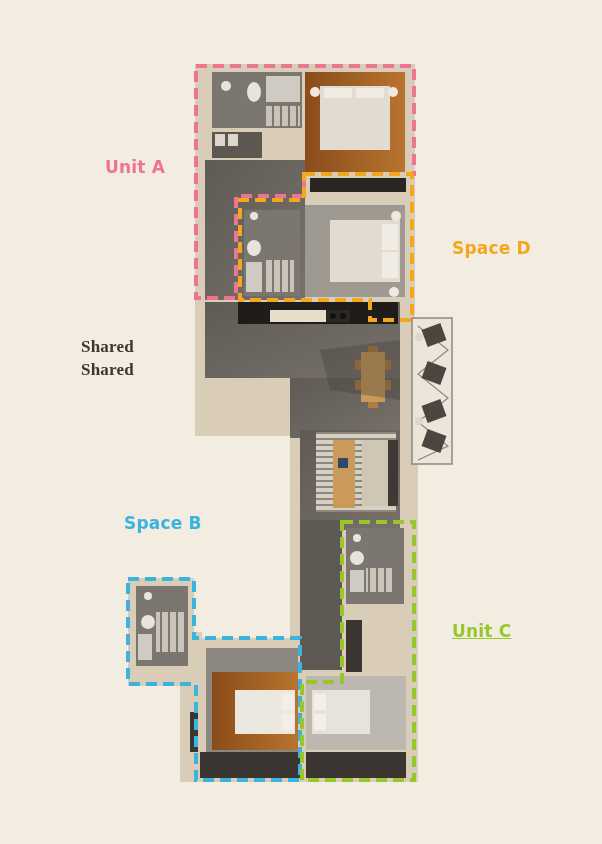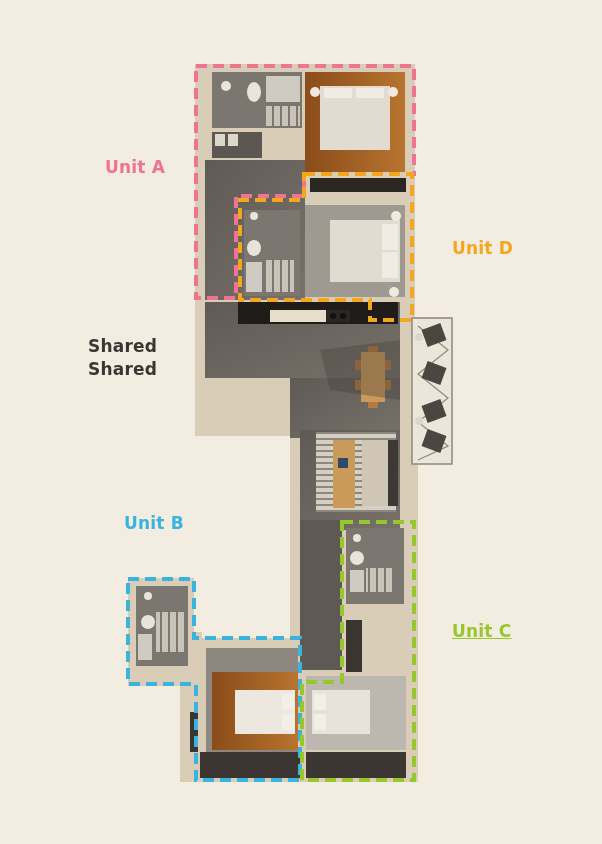--- a/index.html
+++ b/index.html
@@ -3,21 +3,21 @@
 <meta charset="utf-8">
 <style>
   html, body { margin:0; padding:0; }
   body { width:602px; height:844px; background:#f3ece0; position:relative; overflow:hidden; font-family:"DejaVu Sans", sans-serif; }
   #plan { position:absolute; left:0; top:0; width:602px; height:844px; }
   .label { position:absolute; font-weight:bold; font-size:17px; letter-spacing:0.2px; white-space:nowrap; }
   .label-a { left:105px; top:157px; color:#ee7592; }
   .label-d { left:452px; top:238px; color:#f2a71f; }
   .label-b { left:124px; top:513px; color:#3ab4df; }
   .label-c { left:452px; top:621px; color:#96c72c;text-decoration:underline; }
-  .label-shared { left:88px; top:335px; color:#3a3632; line-height:23px; text-align:left; }
+  .label-shared { left:81px; top:335px; color:#3a3632; line-height:23px; text-align:left;font-family:Liberation Serif, serif; }
   .label-shared span { display:block; }
 </style>
 </head>
 <body>
 
 <svg id="plan" viewBox="0 0 602 844" xmlns="http://www.w3.org/2000/svg">
   <defs>
     <linearGradient id="floorGrad" x1="0" y1="0" x2="1" y2="1">
       <stop offset="0" stop-color="#5f5a54"></stop>
       <stop offset="1" stop-color="#77716a"></stop>
@@ -150,19 +150,19 @@
 
   <g fill="none" stroke-width="4" stroke-dasharray="11 6">
     <path stroke="#ee7592" d="M196,66 L414,66 L414,174 L304,174 L304,196 L236,196 L236,298 L196,298 Z"></path>
     <path stroke="#f2a71f" d="M304,174 L412,174 L412,320 L370,320 L370,300 L240,300 L240,200 L304,200 Z"></path>
     <path stroke="#3ab4df" d="M128,579 L194,579 L194,638 L300,638 L300,780 L196,780 L196,684 L128,684 Z"></path>
     <path stroke="#96c72c" d="M342,522 L414,522 L414,780 L302,780 L302,682 L342,682 Z"></path>
   </g>
 </svg>
 
 <div class="label label-a">Unit A</div>
-<div class="label label-d">Unit D</div>
+<div class="label label-d">Space D</div>
 <div class="label label-shared">
   <span>Shared</span>
   <span>Shared</span>
 </div>
-<div class="label label-b">Unit B</div>
+<div class="label label-b">Space B</div>
 <div class="label label-c">Unit C</div>
 
 </body></html>

